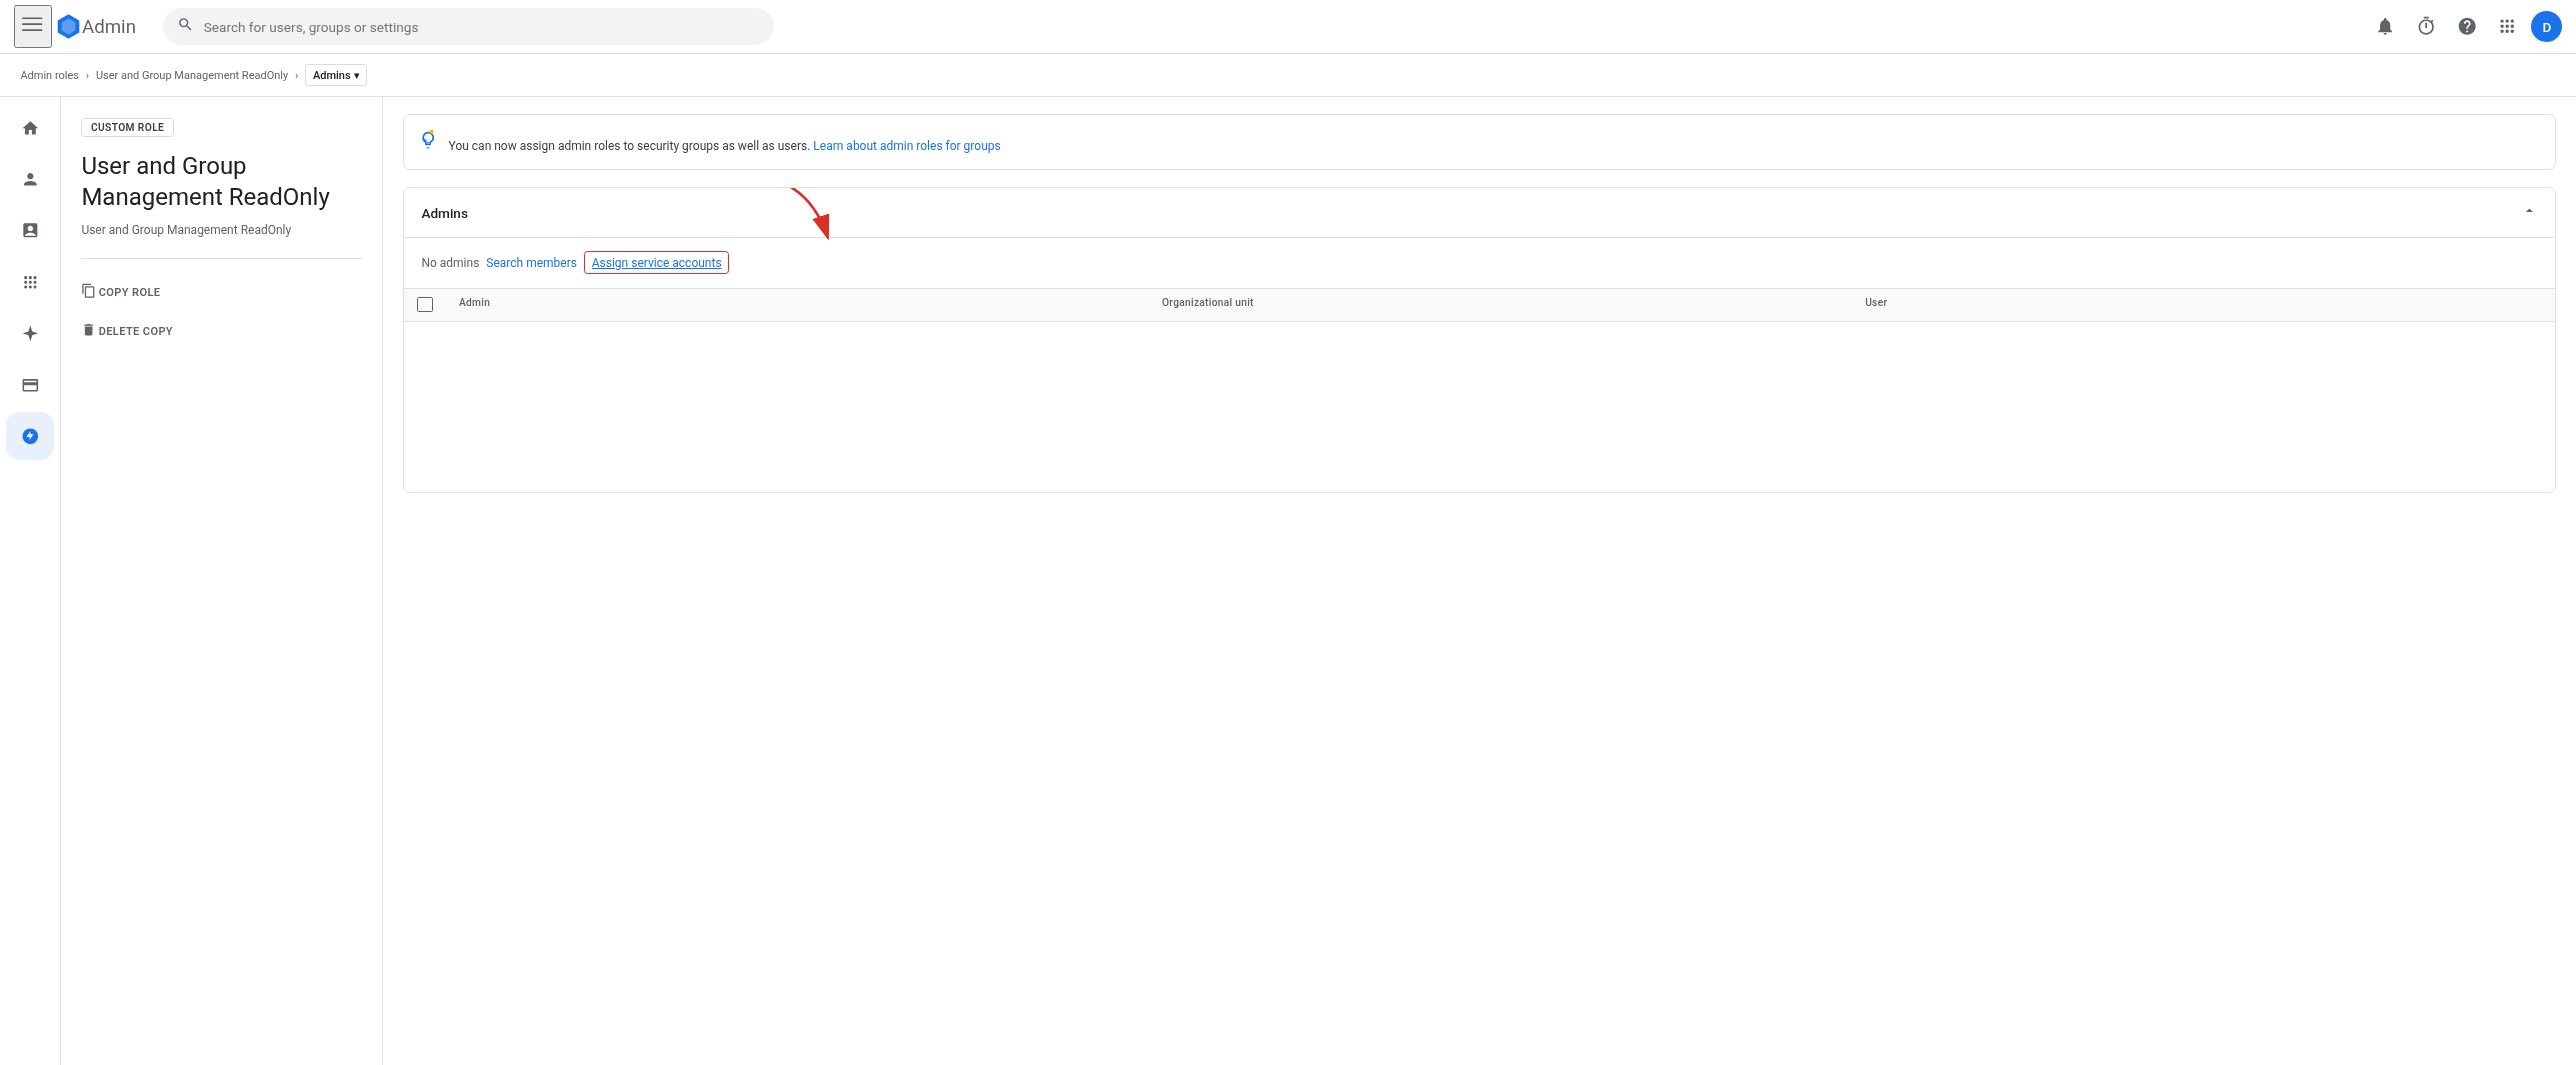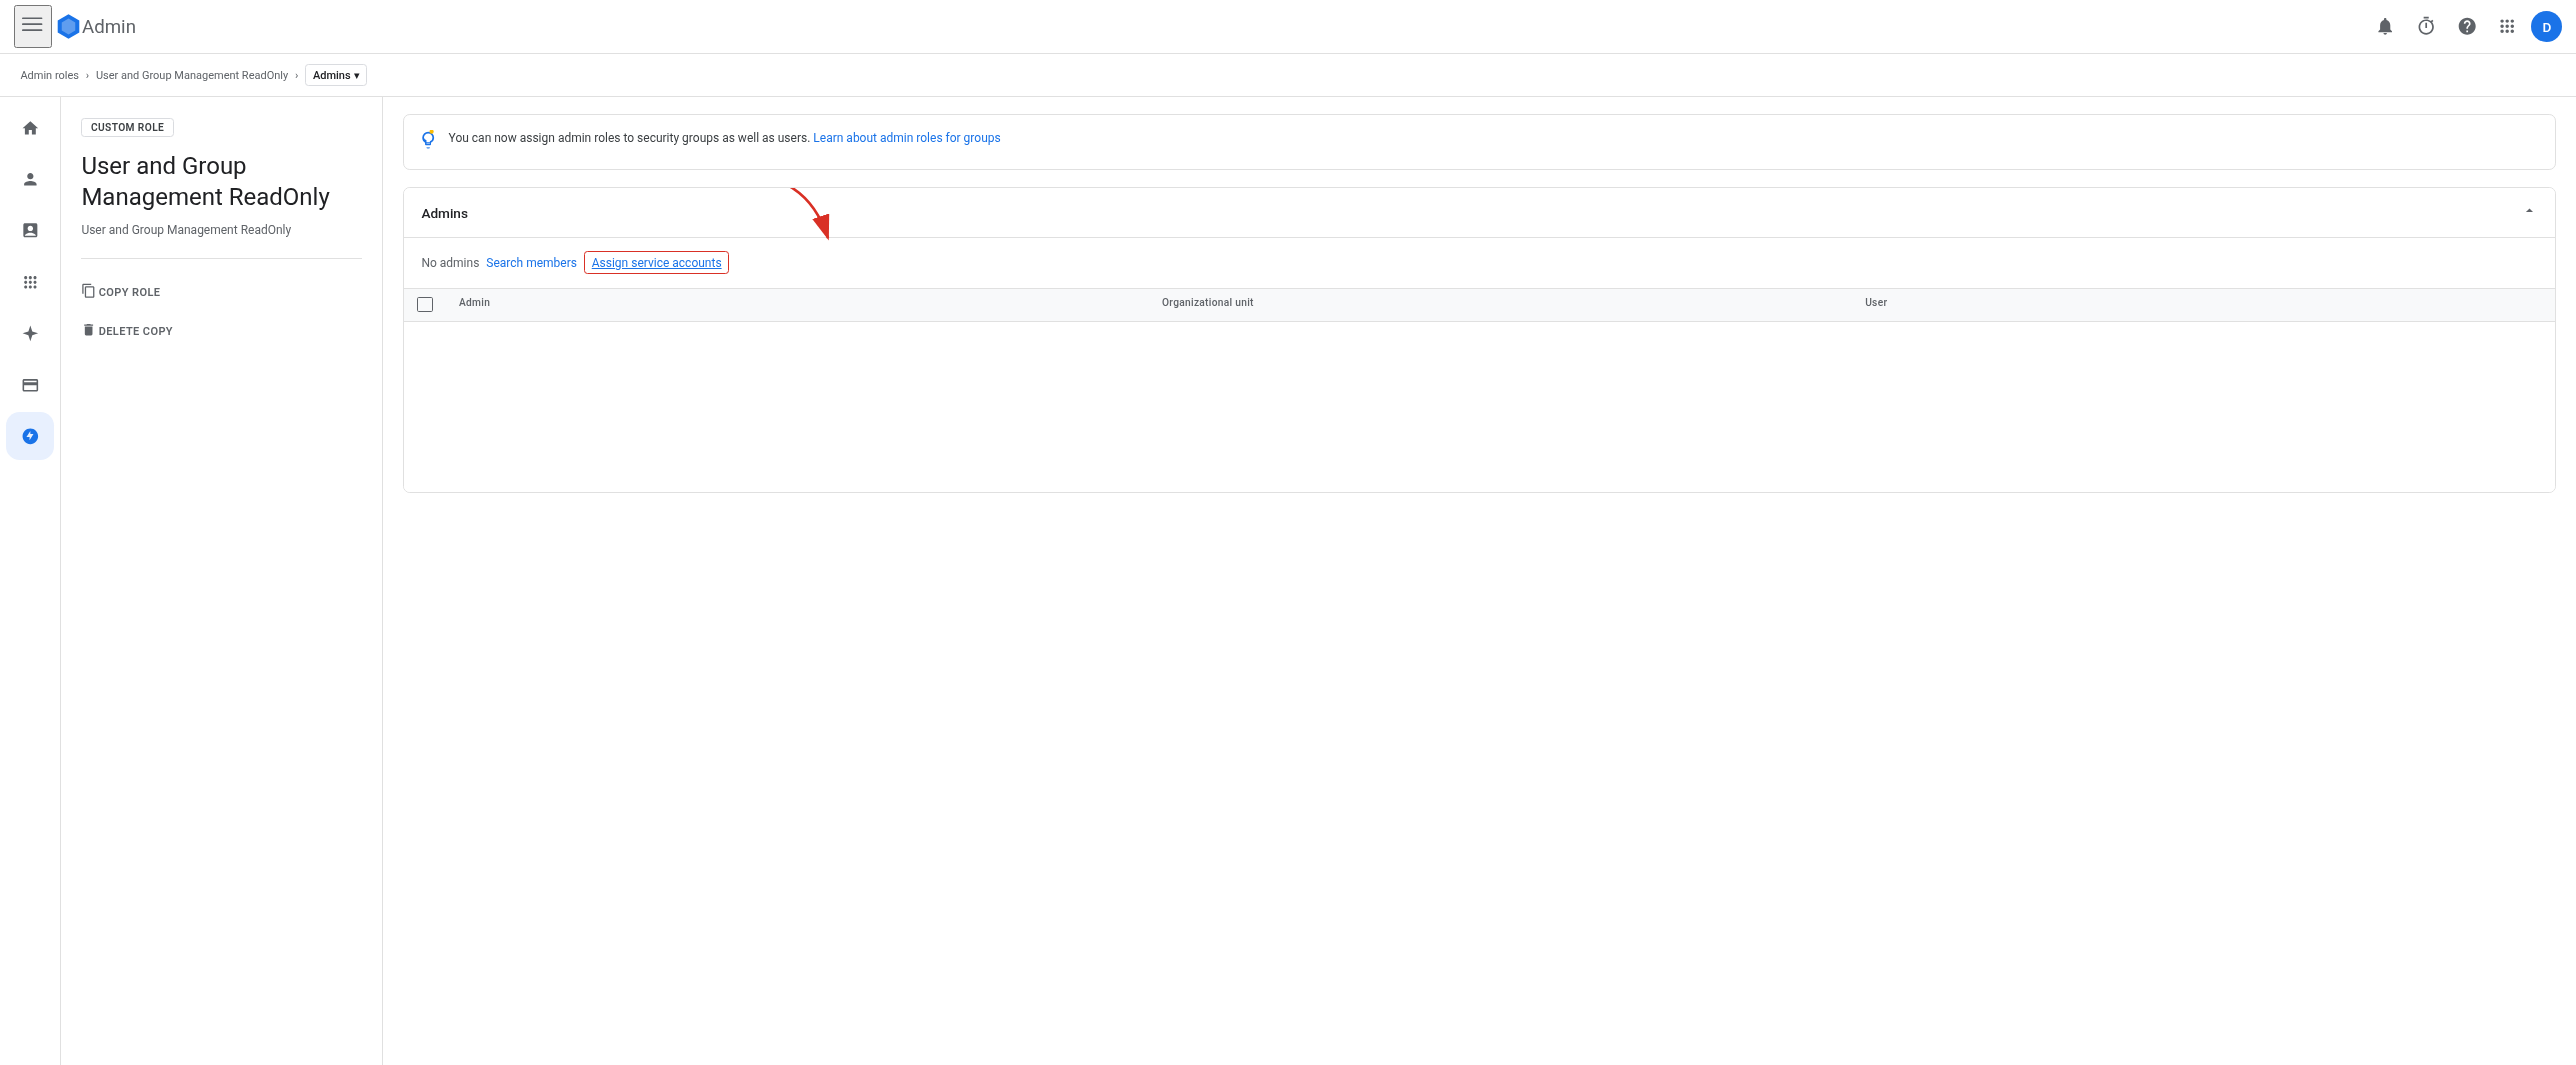--- a/index.html
+++ b/index.html
@@ -105,21 +105,21 @@
     
     .right-panel { flex: 1; padding: 17px 20.4px; overflow-y: auto; }
 
     
     .info-banner {
       display: flex; align-items: flex-start; gap: 10.2px;
       padding: 13.6px; border: 0.8px solid #e0e0e0; border-radius: 6.8px;
       margin-bottom: 17px; background: #fff;
     }
     .info-icon { color: #1a73e8; font-size: 18.7px; flex-shrink: 0; margin-top: 1.7px; }
-    .info-text { font-size: 12px; color: #3c4043; line-height: 1.5; }
+    .info-text { font-size: 12px; color: #3c4043; line-height: 1.5; margin-top: 8px; }
     .info-link { color: #1a73e8; text-decoration: none; }
 
     
     .admins-section {
       border: 0.8px solid #e0e0e0; border-radius: 6.8px; overflow: hidden;
     }
     .admins-header {
       display: flex; align-items: center; justify-content: space-between;
       padding: 13.6px 17px; background: #fff;
       border-bottom: 0.8px solid #e0e0e0;
@@ -170,20 +170,28 @@
       <rect y="11" width="24" height="2" rx="1"></rect>
       <rect y="18" width="24" height="2" rx="1"></rect>
     </svg>
   </button>
   <div class="logo-area">
     <svg class="hex-svg" viewBox="0 0 40 40">
       <polygon points="20,2 36,11 36,29 20,38 4,29 4,11" fill="#1a73e8"></polygon>
       <polygon points="20,8 30,14 30,26 20,32 10,26 10,14" fill="#fff" opacity="0.3"></polygon>
     </svg>
     <span class="logo-text">Admin</span>
+  </div>
+  <div class="search-bar">
+    <span class="search-icon">
+      <svg width="17" height="17" viewBox="0 0 24 24" fill="#5f6368">
+        <path d="M15.5 14h-.79l-.28-.27A6.471 6.471 0 0 0 16 9.5 6.5 6.5 0 1 0 9.5 16c1.61 0 3.09-.59 4.23-1.57l.27.28v.79l5 4.99L20.49 19l-4.99-5zm-6 0C7.01 14 5 11.99 5 9.5S7.01 5 9.5 5 14 7.01 14 9.5 11.99 14 9.5 14z"></path>
+      </svg>
+    </span>
+    <input type="text" placeholder="Search for users, groups or settings" style="">
   </div>
   <div class="nav-icons">
     <button class="nav-icon-btn">
       <svg width="20.4" height="20.4" viewBox="0 0 24 24" fill="#5f6368">
         <path d="M12 22c1.1 0 2-.9 2-2h-4c0 1.1.9 2 2 2zm6-6v-5c0-3.07-1.64-5.64-4.5-6.32V4c0-.83-.67-1.5-1.5-1.5s-1.5.67-1.5 1.5v.68C7.63 5.36 6 7.92 6 11v5l-2 2v1h16v-1l-2-2z"></path>
       </svg>
     </button>
     <button class="nav-icon-btn">
       <svg width="20.4" height="20.4" viewBox="0 0 24 24" fill="#5f6368">
         <path d="M15 1H9v2h6V1zm-4 13h2V8h-2v6zm8.03-6.61l1.42-1.42c-.43-.51-.9-.99-1.41-1.41l-1.42 1.42C16.07 4.74 14.12 4 12 4c-4.97 0-9 4.03-9 9s4.02 9 9 9 9-4.03 9-9c0-2.12-.74-4.07-1.97-5.61zM12 20c-3.87 0-7-3.13-7-7s3.13-7 7-7 7 3.13 7 7-3.13 7-7 7z"></path>

